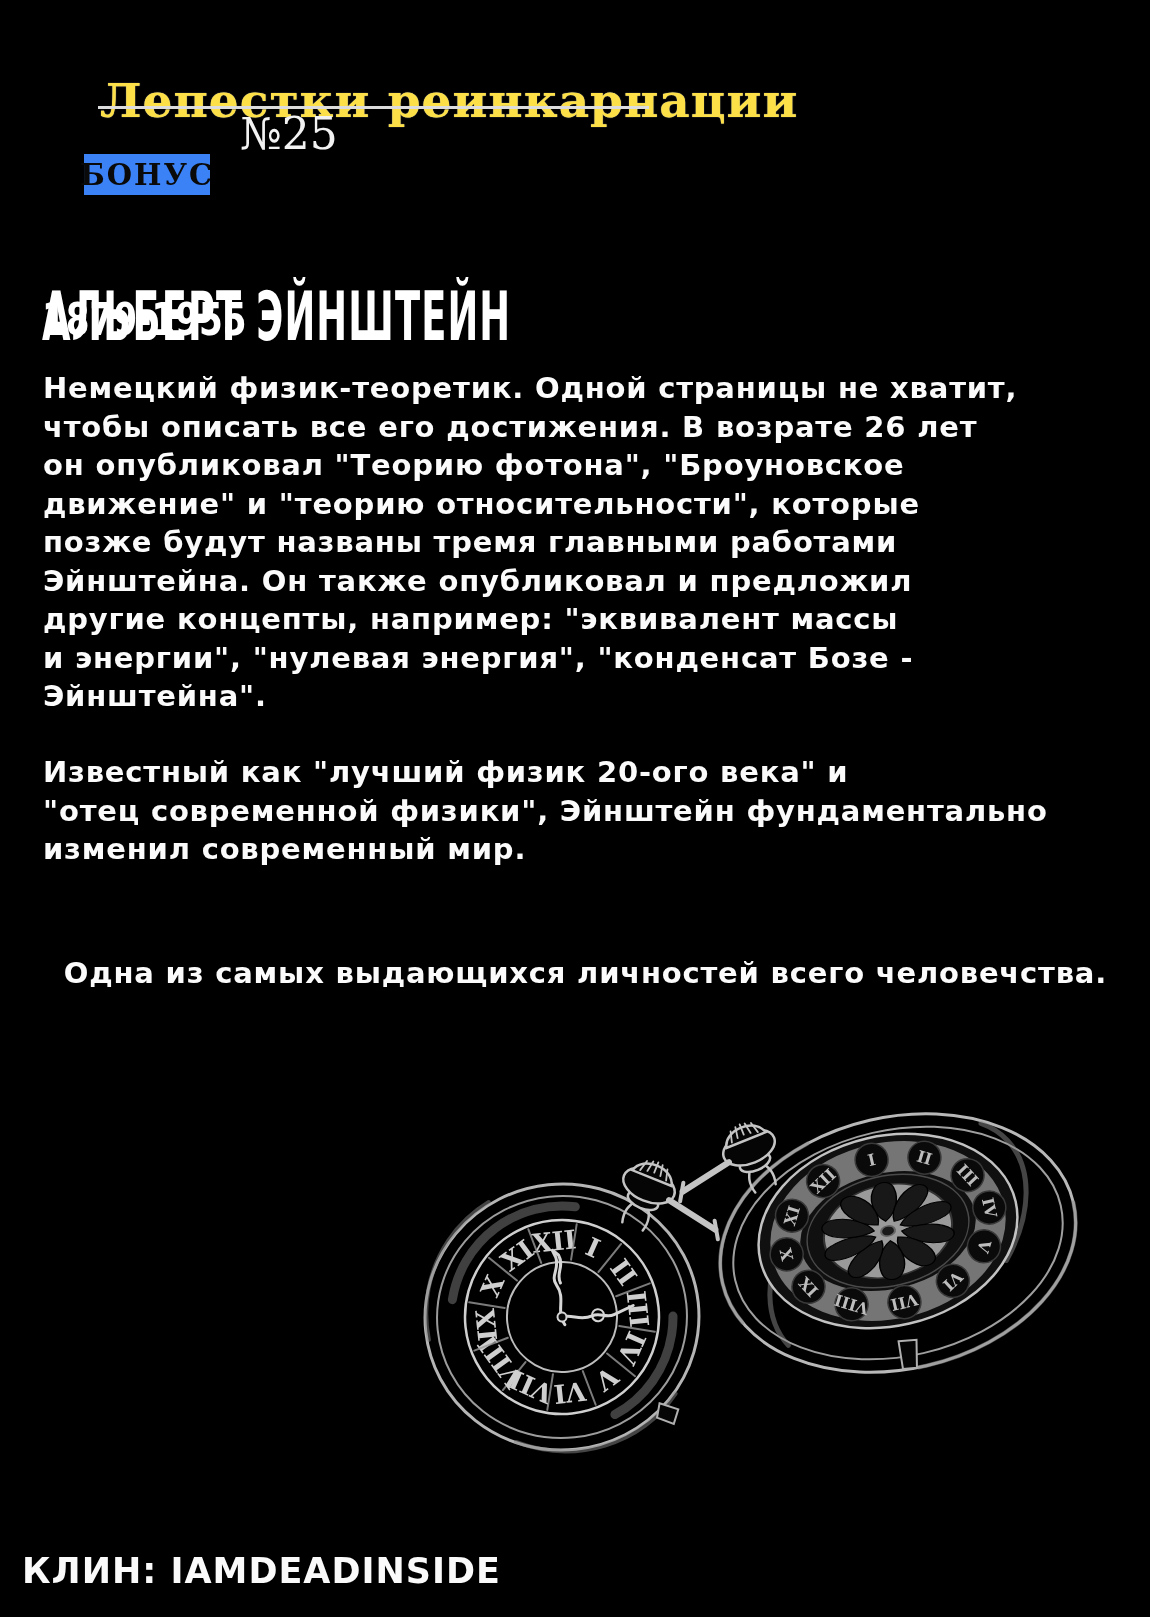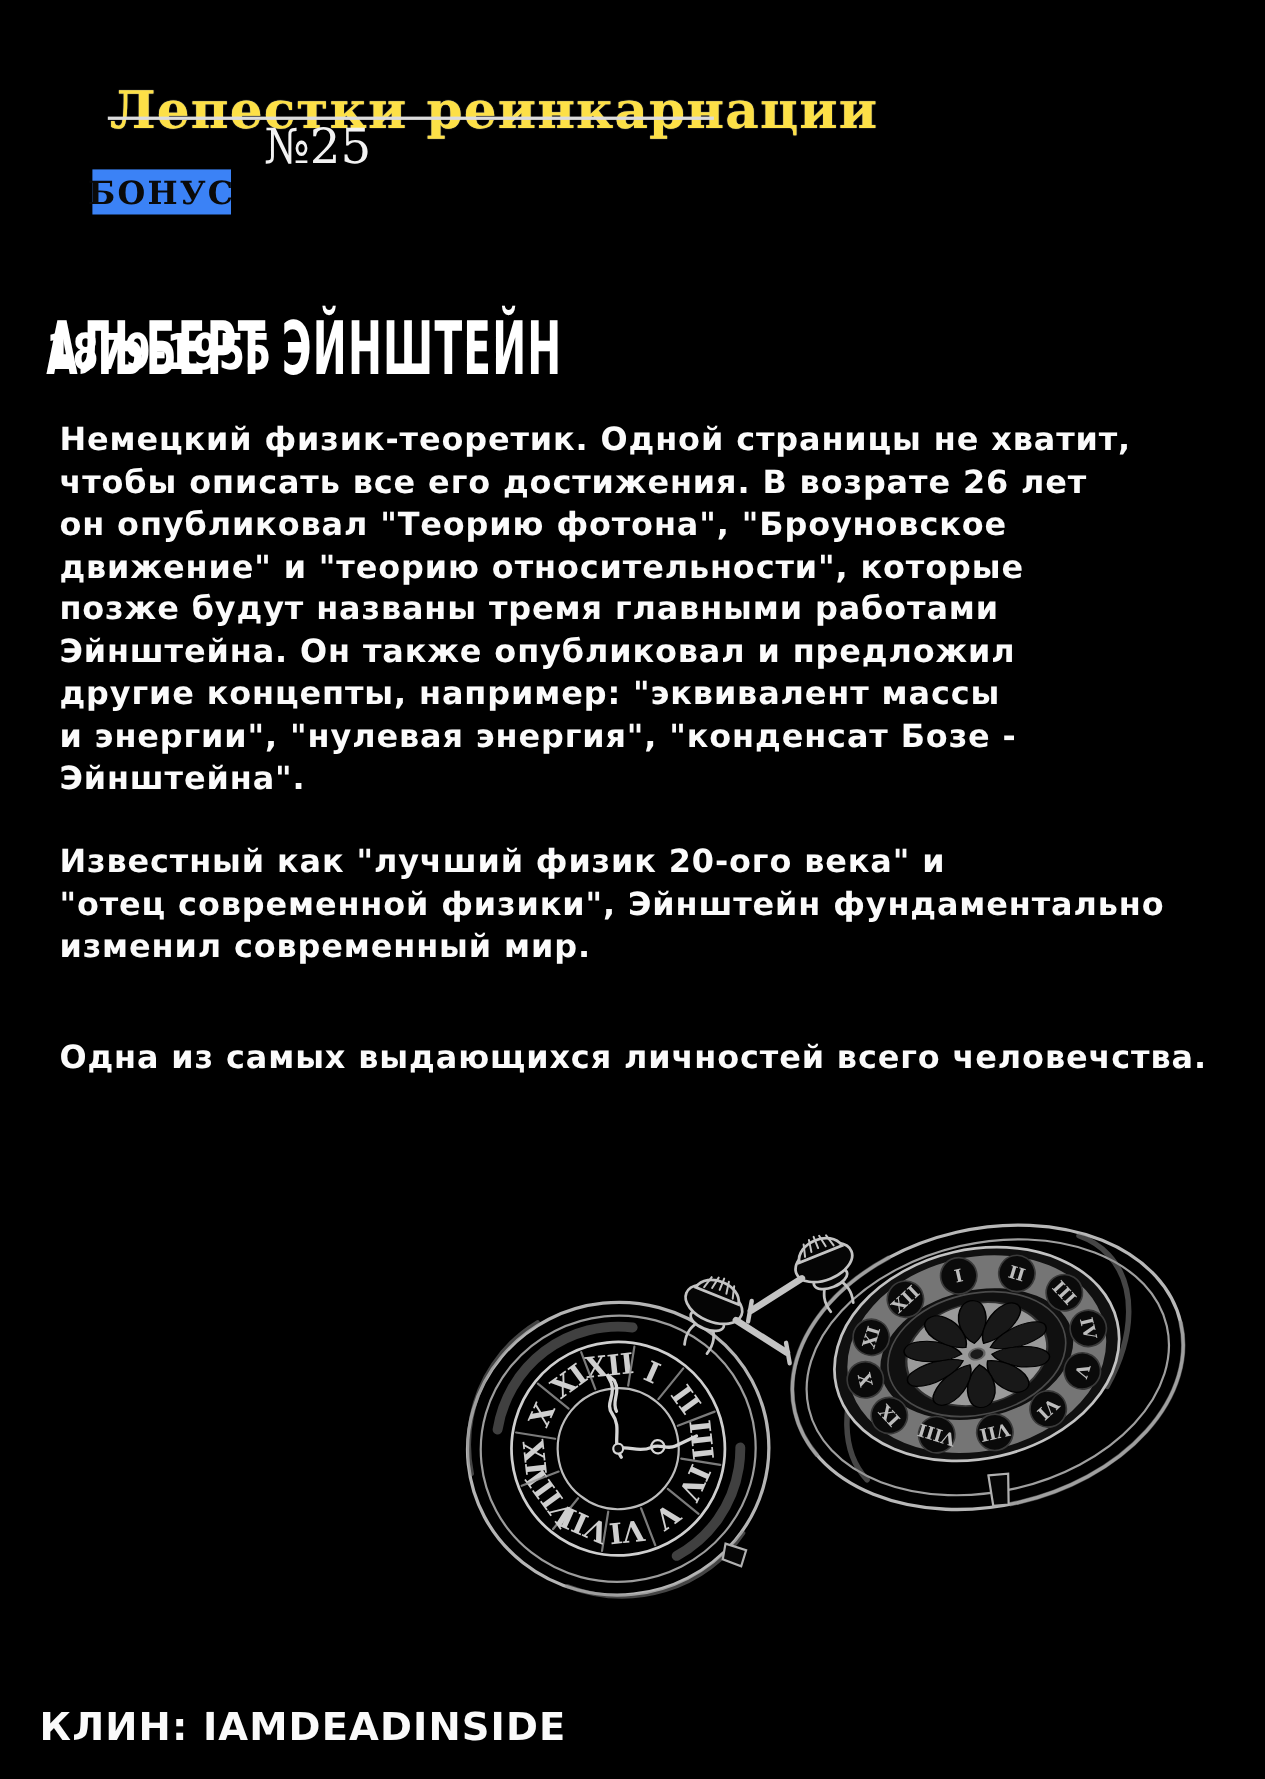--- a/index.html
+++ b/index.html
@@ -13,28 +13,28 @@
   .bonus-badge{left:84px;top:113px;width:126px;height:41px;background:#3b82f6;color:#0a0a0a;
                font:700 29px "DejaVu Serif",serif;display:flex;align-items:center;
                justify-content:center;letter-spacing:2px;margin-top:41px;}
   .issue-number{left:240px;top:108px;font:400 44px "DejaVu Serif",serif;color:#f2f2f2;}
 
   .subject-name{left:42px;top:222px;font:800 67px "DejaVu Sans",sans-serif;letter-spacing:2px;
                 transform:scaleX(.55);transform-origin:0 0;white-space:nowrap;color:#ffffff;}
   .subject-years{left:42px;top:293px;font:700 45px "DejaVu Sans",sans-serif;
                  transform:scaleX(.76);transform-origin:0 0;color:#ffffff;}
 
-  .bio{left:42px;width:1064px;margin:12px;font:700 29px/38.5px "DejaVu Sans",sans-serif;
+  .bio{left:42px;width:1064px;margin:1px;font:700 29px/38.5px "DejaVu Sans",sans-serif;
        letter-spacing:.8px;white-space:pre-line;color:#fbfbfb;}
   .p1{top:368px;}
   .p2{top:752px;}
-  .p3{top:930px;}
+  .p3{top:953px;text-align:right;}
 
   .credit{left:22px;top:1551px;font:700 35px "DejaVu Sans",sans-serif;letter-spacing:1px;
-          color:#fafafa;white-space:nowrap;margin-left:14px;}
+          color:#fafafa;white-space:nowrap;}
 
   .watches{left:400px;top:1055px;width:700px;height:430px;}
 </style>
 </head>
 <body>
 
 <div class="page">
 
   <header>
     <h1 class="abs series-title">Лепестки реинкарнации</h1>

